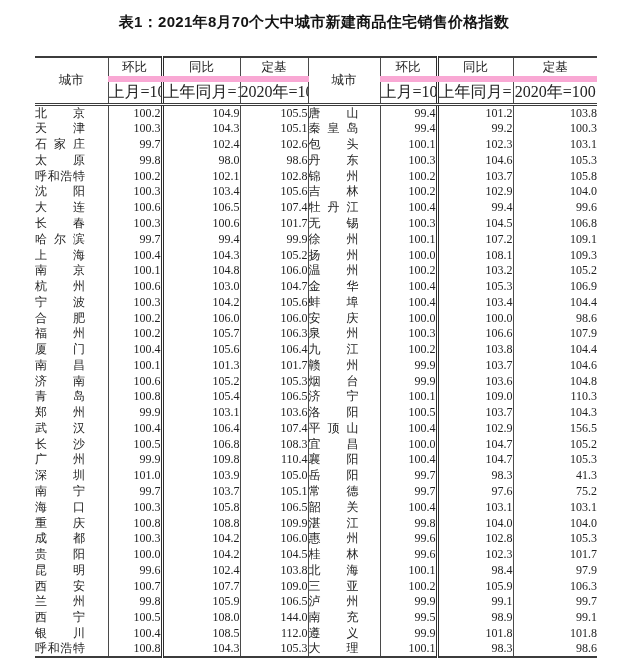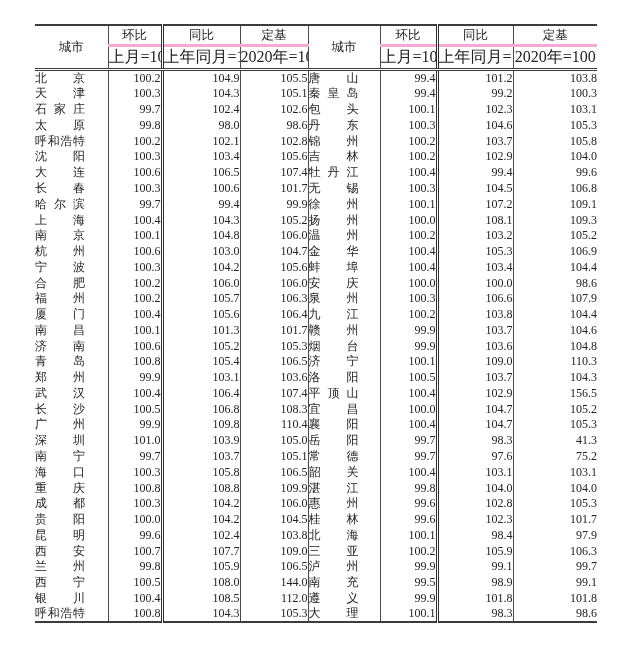--- a/index.html
+++ b/index.html
@@ -30,41 +30,42 @@
   }
   table.idx th, table.idx td {
     padding: 0;
     font-weight: normal;
     overflow: hidden;
     white-space: nowrap;
   }
   thead th { text-align: center; vertical-align: middle; }
   thead tr.h-top th { height: 18px; font-size: 12.5px; }
   thead tr.h-sub th { height: 18px; font-size: 16px; }
-  .split-b { border-bottom: 3px solid #f9a8d4; }     
+  .split-b { border-bottom: 6px solid #f9a8d4; }     
   .hdr-end { border-bottom: 3px double #3c3c3c; }    
   .bl  { border-left: 1px solid #4a4a4a; }           
   .bld { border-left: 3px double #2d2d2d; }          
   tbody tr { height: 15.77px; }
   tbody td { font-size: 12px; line-height: 15px; vertical-align: middle; }
   td.num { text-align: right; padding-right: 9px; font-family: "Liberation Serif", "DejaVu Serif", serif; }
   td.city { text-align: left; padding-left: 12px; }
   .cname {
     display: inline-block;
     width: 50px;
     text-align: justify;
     text-align-last: justify;
     font-size: 12px;
   }
 </style>
 </head>
 <body>
 
 <div class="page">
 
+  <div class="doc-title">表1：2021年8月70个大中城市新建商品住宅销售价格指数</div>
 
   <table class="idx">
     <colgroup>
       <col style="width:73px">
         <col style="width:54px">
         <col style="width:78px">
         <col style="width:68px">
       <col style="width:72px">
         <col style="width:57px">
         <col style="width:76px">

